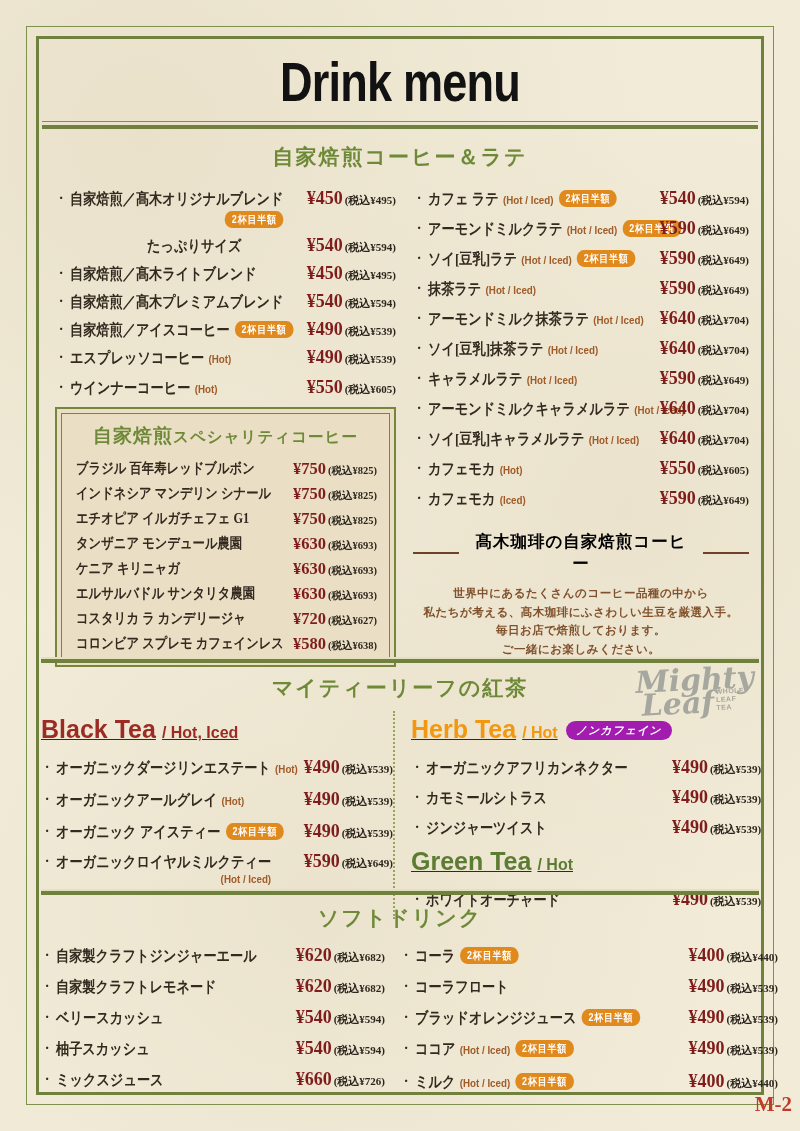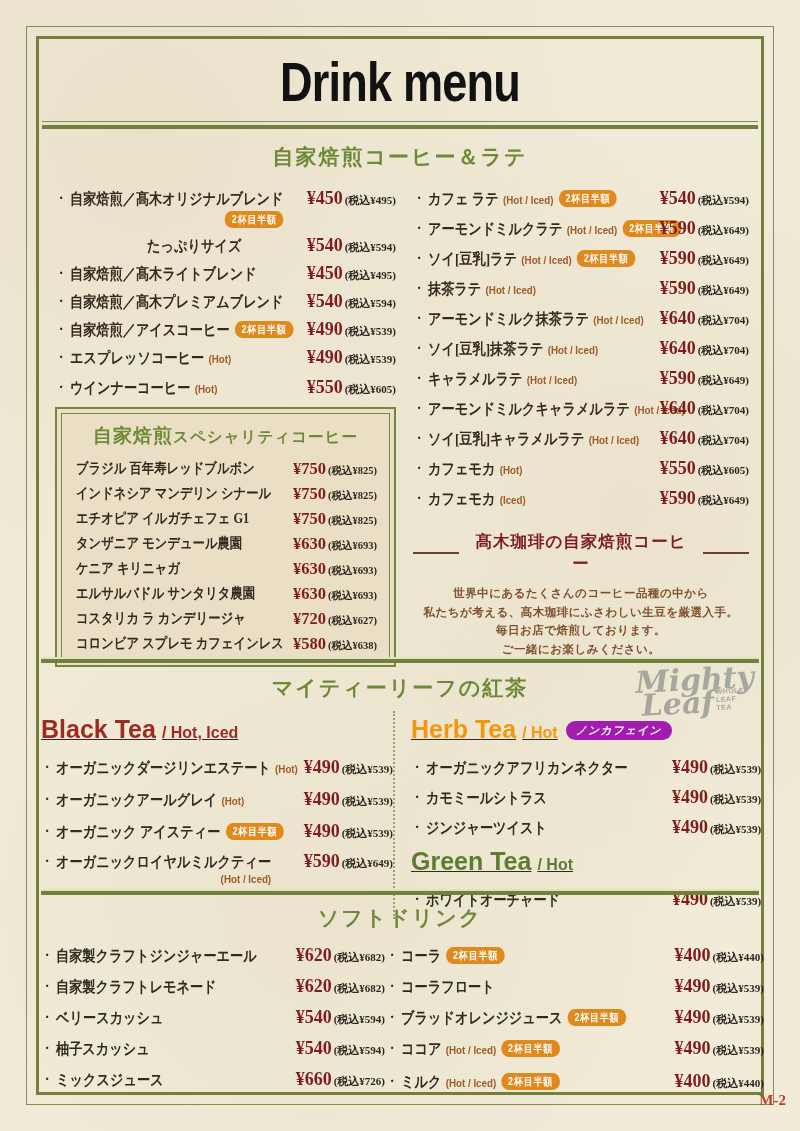--- a/index.html
+++ b/index.html
@@ -60,21 +60,21 @@
   .spec-title .t1{font-size:19px;}
   .spec-title .t2{font-size:15.5px;}
   .spec-items .row{margin-bottom:4px;font-size:14.5px;padding-right:94px;}
   .spec-items .name-wrap{margin-left:2px;}
   .spec-items .yen{font-size:16.5px;}
   .spec-items .tax{font-size:10.5px;}
 
   
   .story{margin-top:20px;text-align:center;}
   .story-head{display:flex;align-items:center;justify-content:center;gap:10px;
-    color:#7f1d1d;font-size:16.5px;font-weight:bold;letter-spacing:1px;}
+    color:#000000;font-size:16.5px;font-weight:bold;letter-spacing:1px;}
   .dash{height:2px;background:#6d4226;flex:0 0 46px;}
   .story-body{margin-top:9px;font-family:"Liberation Sans","DejaVu Sans",sans-serif;
     font-size:11.5px;font-weight:bold;line-height:18.5px;color:#80512c;letter-spacing:.5px;}
 
   .sep{height:4px;background:#6f813c;box-shadow:0 -2px 0 #e3e0bd;}
 
   
   .tea{position:absolute;top:659px;left:41px;right:41px;}
   .tea-head{margin-top:11px;}
   .tea-logo{position:absolute;top:8px;right:4px;color:#a6a79e;font-style:italic;font-weight:bold;
@@ -93,26 +93,26 @@
   .herb-h .main,.herb-h .suffix{color:#f2970e;}
   .green-h{margin-top:2px;}
   .green-h .main,.green-h .suffix{color:#5d7c33;}
   .nc-badge{display:inline-block;background:#a21caf;color:#fff;border-radius:11px;font-size:11px;
     font-style:italic;font-weight:bold;padding:2px 10px;margin-left:8px;vertical-align:4px;letter-spacing:1px;}
   .tea .items .row{margin-bottom:9px;}
 
   
   .soft{position:absolute;top:891px;left:41px;right:41px;}
   .soft-head{margin-top:9px;}
-  .soft-cols{display:flex;gap:1px;margin-top:13px;}
+  .soft-cols{display:flex;gap:15px;margin-top:13px;}
   .soft-l{width:344px;}
   .soft-r{flex:1;}
   .soft .items .row{margin-bottom:10px;}
 
-  .pagenum{position:absolute;top:1092px;right:14px;font-size:15px;color:#c23a28;font-weight:bold;}
+  .pagenum{position:absolute;top:1092px;right:8px;font-size:21px;color:#c23a28;font-weight:bold;}
 </style>
 </head>
 <body>
 
 <div class="frame-outer"></div>
 <div class="frame-inner"></div>
 
 <h1 class="title">Drink menu</h1>
 <div class="title-sep">
   <div class="thin"></div>

